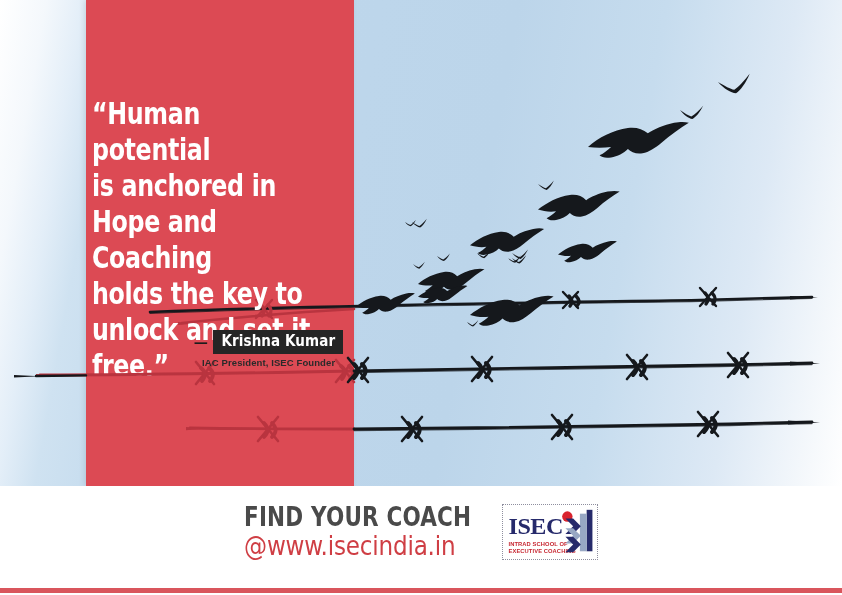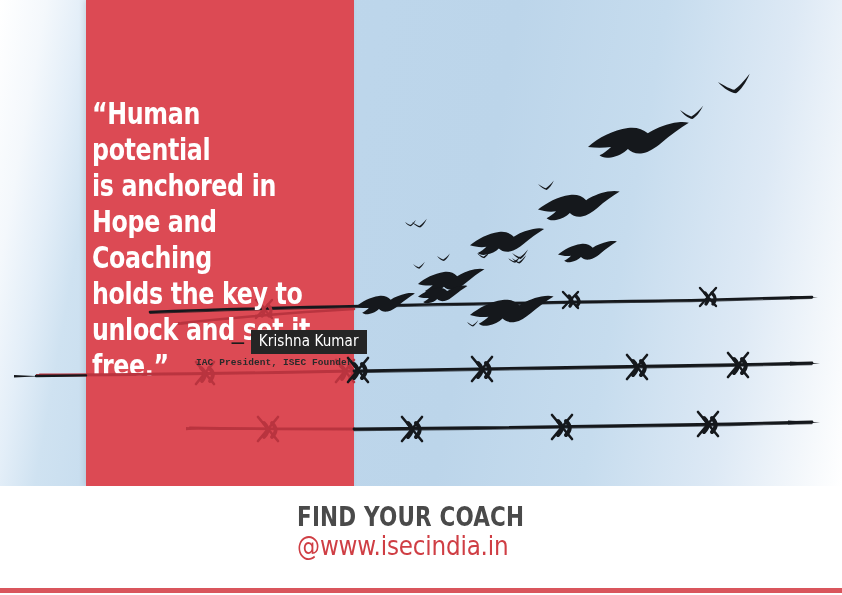--- a/index.html
+++ b/index.html
@@ -102,32 +102,32 @@
     font-weight: bold;
     font-size: 17px;
     line-height: 17px;
     margin-right: 8px;
     transform: scaleX(1.5);
   }
   .attr-name {
     background: #252525;
     color: #ffffff;
     font-family: "DejaVu Sans Condensed", "Liberation Sans Narrow", "Liberation Sans", sans-serif;
-    font-weight: normal;
+    font-weight: bold;
     font-size: 15px;
     line-height: 15px;
     padding: 4px 8px 5px 8px;
     letter-spacing: 0.1px;
     white-space: nowrap;
   }
   .attr-role {
     margin-top: 3px;
-    margin-right: 14px;
+    margin-right: 8px;
     color: #2a2a2a;
-    font-family: Liberation Mono, monospace;
+    font-family: Liberation Sans, sans-serif;
     font-weight: bold;
     font-size: 9.5px;
     line-height: 11px;
     letter-spacing: 0.1px;
     white-space: nowrap;
   }
 
   
   .layer {
     position: absolute;
@@ -442,19 +442,38 @@
   </div>
 
   <div class="footer">
     <div class="footer-inner">
 
       <div class="footer-text">
         <div class="find-coach">FIND YOUR COACH</div>
         <div class="site-url">@www.isecindia.in</div>
       </div>
 
+      <div class="logo-box">
+        <svg viewBox="0 0 96 56" width="94" height="54">
+
+          <text x="5" y="30" font-family="Liberation Serif, serif" font-size="25" font-weight="bold" fill="#262a6b" letter-spacing="-0.5">ISEC</text>
+
+          <text x="5" y="42.5" font-family="Liberation Sans, sans-serif" font-size="6" font-weight="bold" fill="#c62530" letter-spacing="0.1">INTRAD SCHOOL OF</text>
+          <text x="5" y="50" font-family="Liberation Sans, sans-serif" font-size="6" font-weight="bold" fill="#c62530" letter-spacing="0.1">EXECUTIVE COACHING</text>
+
+          <circle cx="66" cy="12" r="5.4" fill="#d9232e"></circle>
+
+          <g>
+            <path d="M86 5 L 92 5 L 92 48 L 86 48 Z" fill="#262a6b"></path>
+            <path d="M79 9 L 86 9 L 86 48 L 79 48 Z" fill="#98a8c4"></path>
+            <path d="M72 14 L 80 22 L 72 30 L 64 30 L 72 22 L 64 14 Z" fill="#262a6b"></path>
+            <path d="M72 24 L 80 32 L 72 40 L 64 40 L 72 32 L 64 24 Z" fill="#98a8c4"></path>
+            <path d="M72 33 L 80 41 L 72 49 L 64 49 L 72 41 L 64 33 Z" fill="#262a6b"></path>
+          </g>
+        </svg>
+      </div>
 
     </div>
   </div>
 
   <div class="bottom-rule"></div>
 
 </div>
 
 </body></html>

